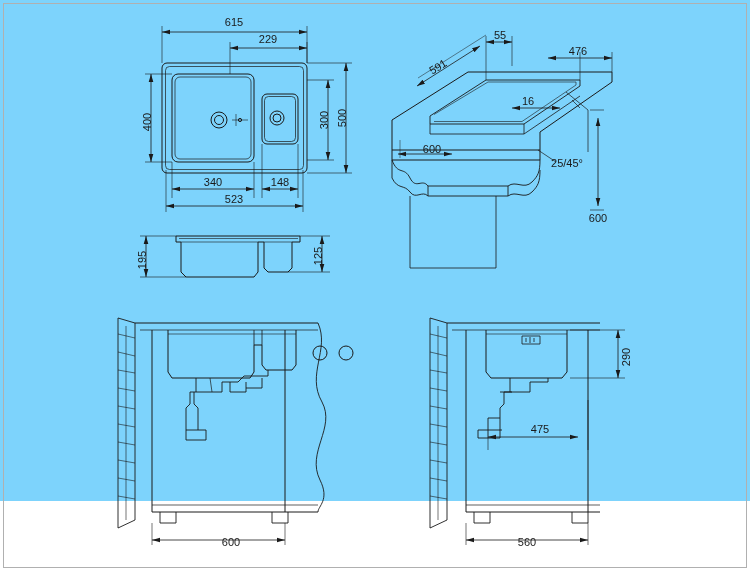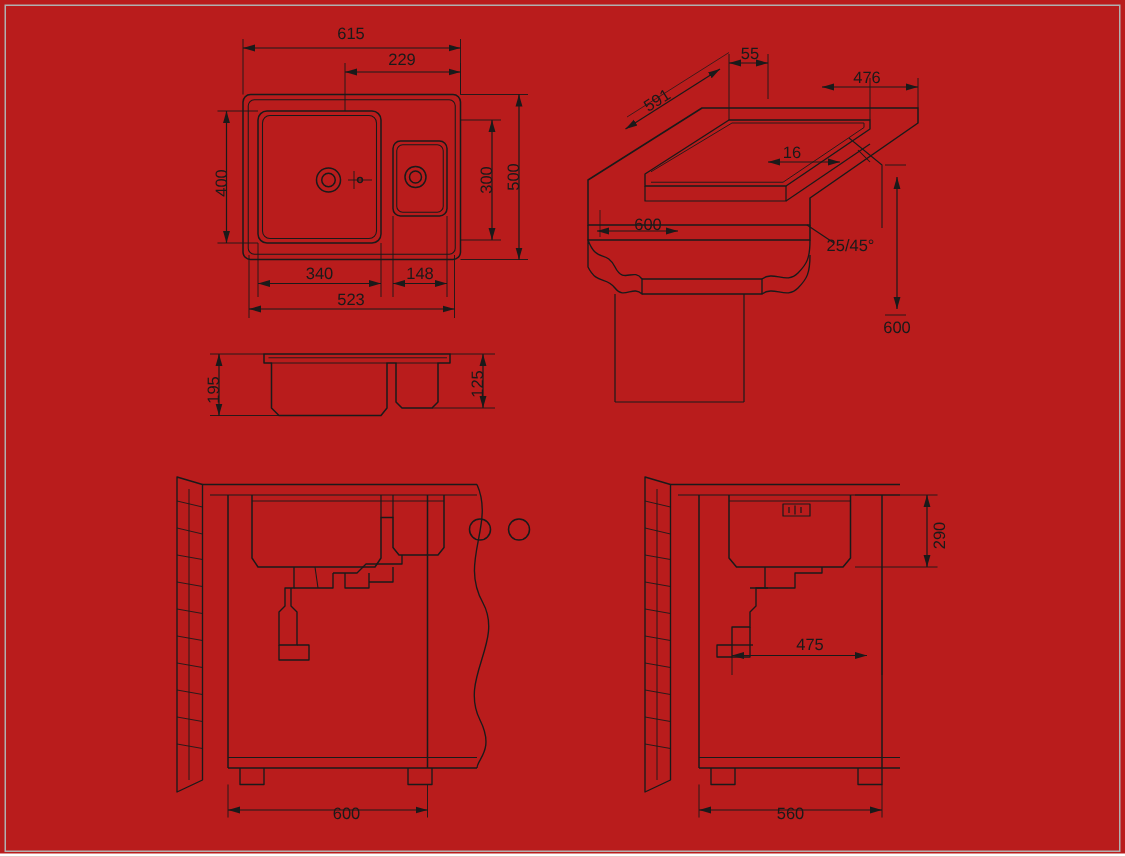--- a/index.html
+++ b/index.html
@@ -9,22 +9,22 @@
   }
   body {
     width: 750px;
     height: 571px;
     font-family: "Liberation Sans", sans-serif;
     overflow: hidden;
   }
   #sheet {
     position: relative;
     width: 750px;
-    height: 569px;
-    background: #b91c1c;
+    height: 501px;
+    background: #7dd3fc;
   }
   #sheet svg {
     position: absolute;
     top: 0;
     left: 0;
   }
   .dimtext {
     font-family: "Liberation Sans", sans-serif;
     font-size: 11px;
     fill: #1a1a1a;

